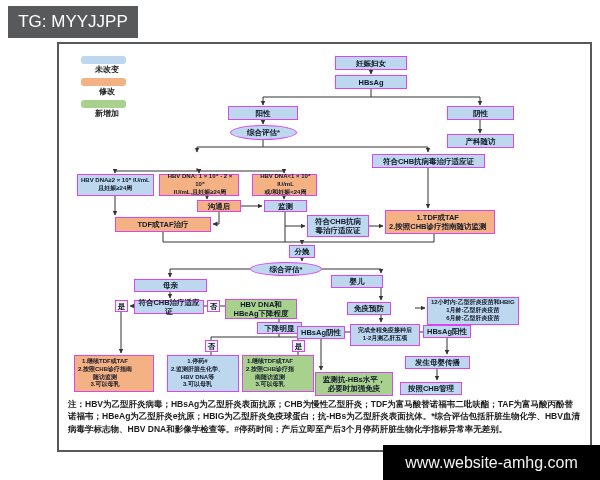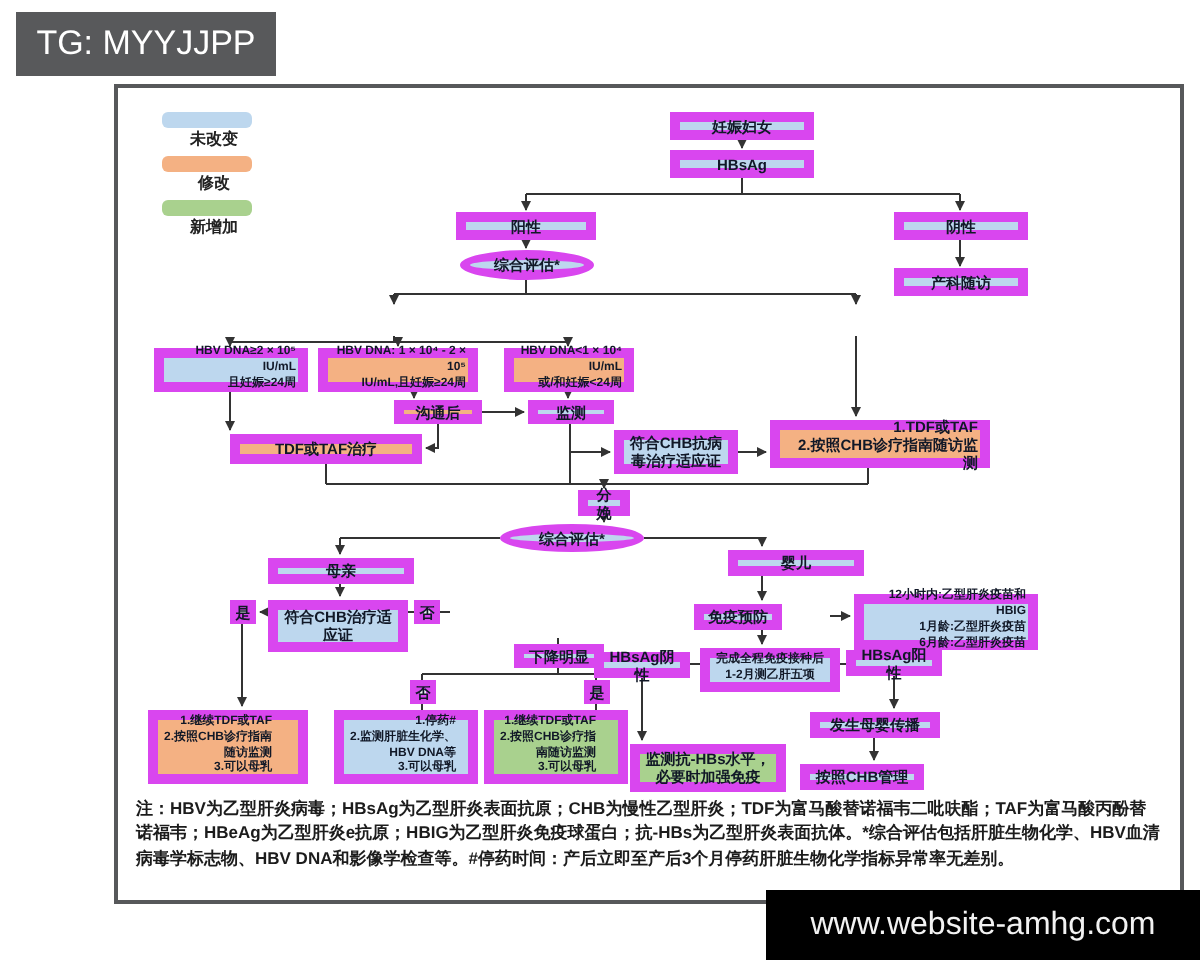--- a/index.html
+++ b/index.html
@@ -5,30 +5,30 @@
   html,body{margin:0;padding:0;background:#fff;}
   #stage{position:relative;width:600px;height:480px;background:#ffffff;overflow:hidden;
          font-family:"Liberation Sans",sans-serif;}
   .tg-badge{position:absolute;left:8px;top:6px;width:130px;height:32px;background:#58595b;
             color:#fff;font-size:17px;display:flex;align-items:center;justify-content:center;}
   .watermark{position:absolute;left:383px;top:445px;width:217px;height:35px;background:#000000;
              color:#f2f2f2;font-size:16px;display:flex;align-items:center;justify-content:center;}
   .panel{position:absolute;left:57px;top:42px;width:531px;height:406px;background:#fff;
          border:2px solid #57585a;}
   .wires{position:absolute;left:0;top:0;pointer-events:none;}
-  .node{position:absolute;box-sizing:border-box;border:5px solid #d946ef;background:#bdd7ee;
+  .node{position:absolute;box-sizing:border-box;border:1px solid #d946ef;background:#bdd7ee;
         color:#111827;font-weight:bold;font-size:7.5px;line-height:1.2;display:flex;
         align-items:center;justify-content:center;text-align:center;white-space:pre-line;
         padding:1px;}
   .orange{background:#f4b183;}
   .green{background:#a9d18e;}
   .plain{background:#eef3f8;}
   .ellipse{border-radius:50%;}
   .tiny{font-size:6px;line-height:1.3;}
-  .la{justify-content:flex-start;text-align:right;padding-left:3px;}
+  .la{justify-content:flex-start;text-align:center;padding-left:3px;}
   .legend{position:absolute;left:22px;top:12px;}
   .legend-row{display:flex;align-items:center;margin-bottom:3px;flex-direction:column;}
   .legend-swatch{width:45px;height:8px;border-radius:3px;margin-right:7px;}
   .sw0{background:#bdd7ee;} .sw1{background:#f4b183;} .sw2{background:#a9d18e;}
   .legend-label{font-size:8px;font-weight:bold;color:#222;}
   .note{position:absolute;left:9px;top:354px;width:513px;height:48px;font-size:8.5px;
         font-weight:bold;color:#1c1c1c;line-height:1.45;text-align:left;}
 </style>
 </head>
 <body>
@@ -99,40 +99,43 @@
         <span class="legend-label">新增加</span>
       </div>
     </div>
 
     <div class="node" style="left:276px;top:12px;width:72px;height:14px">妊娠妇女</div>
     <div class="node" style="left:276px;top:31px;width:72px;height:14px">HBsAg</div>
     <div class="node" style="left:169px;top:62px;width:70px;height:14px">阳性</div>
     <div class="node" style="left:388px;top:62px;width:67px;height:14px">阴性</div>
     <div class="node" style="left:388px;top:90px;width:67px;height:14px">产科随访</div>
     <div class="node ellipse" style="left:171px;top:81px;width:67px;height:15px">综合评估*</div>
+    <div class="node" style="left:313px;top:110px;width:113px;height:14px">符合CHB抗病毒治疗适应证</div>
     <div class="node tiny la" style="left:18px;top:130px;width:77px;height:22px">HBV DNA≥2 × 10⁵ IU/mL
 且妊娠≥24周</div>
     <div class="node orange tiny la" style="left:100px;top:130px;width:80px;height:22px">HBV DNA: 1 × 10⁴ - 2 × 10⁵
 IU/mL,且妊娠≥24周</div>
     <div class="node orange tiny la" style="left:193px;top:130px;width:65px;height:22px">HBV DNA&lt;1 × 10⁴ IU/mL
 或/和妊娠&lt;24周</div>
     <div class="node orange" style="left:138px;top:156px;width:44px;height:12px">沟通后</div>
     <div class="node" style="left:205px;top:156px;width:43px;height:12px">监测</div>
     <div class="node orange" style="left:56px;top:173px;width:96px;height:15px">TDF或TAF治疗</div>
     <div class="node" style="left:248px;top:171px;width:62px;height:22px">符合CHB抗病
 毒治疗适应证</div>
     <div class="node orange la" style="left:326px;top:166px;width:110px;height:24px">1.TDF或TAF
 2.按照CHB诊疗指南随访监测</div>
     <div class="node" style="left:230px;top:201px;width:26px;height:13px">分娩</div>
     <div class="node ellipse" style="left:191px;top:218px;width:72px;height:14px">综合评估*</div>
     <div class="node" style="left:75px;top:235px;width:73px;height:13px">母亲</div>
-    <div class="node" style="left:305px;top:231px;width:68px;height:13px">婴儿</div>
-    <div class="node" style="left:75px;top:256px;width:70px;height:26px">符合CHB治疗适应证</div>
+    <div class="node" style="left:272px;top:231px;width:52px;height:13px">婴儿</div>
+    <div class="node" style="left:75px;top:256px;width:70px;height:14px">符合CHB治疗适应证</div>
     <div class="node plain" style="left:56px;top:256px;width:13px;height:12px">是</div>
     <div class="node plain" style="left:148px;top:256px;width:13px;height:12px">否</div>
+    <div class="node green" style="left:166px;top:255px;width:72px;height:20px">HBV DNA和
+HBeAg下降程度</div>
     <div class="node" style="left:198px;top:278px;width:45px;height:12px">下降明显</div>
     <div class="node plain" style="left:146px;top:296px;width:13px;height:12px">否</div>
     <div class="node plain" style="left:233px;top:296px;width:13px;height:12px">是</div>
     <div class="node orange tiny la" style="left:15px;top:311px;width:80px;height:37px">1.继续TDF或TAF
 2.按照CHB诊疗指南
 随访监测
 3.可以母乳</div>
     <div class="node tiny la" style="left:108px;top:311px;width:72px;height:37px">1.停药#
 2.监测肝脏生化学、
 HBV DNA等

